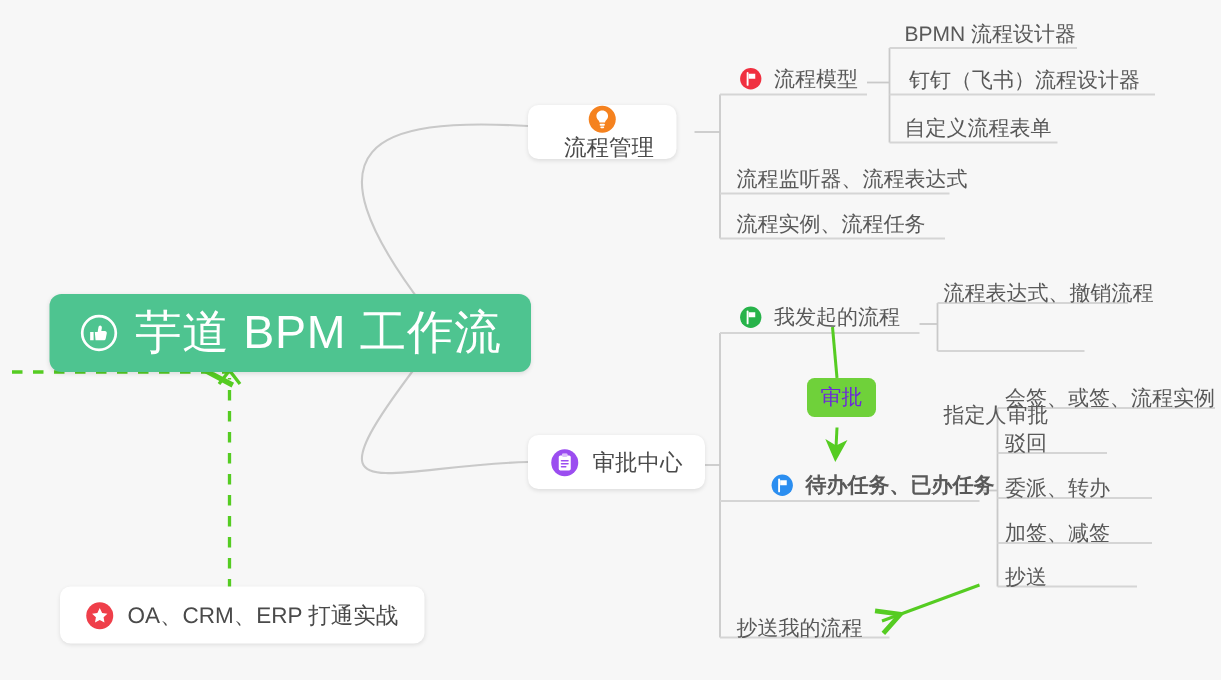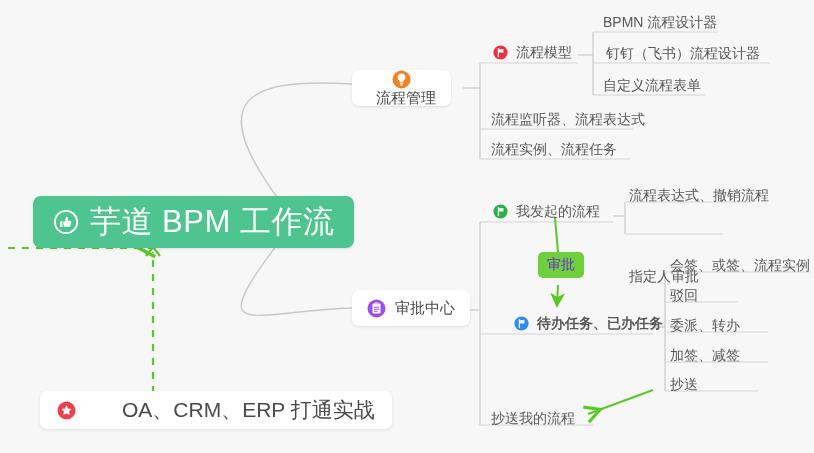--- a/index.html
+++ b/index.html
@@ -47,21 +47,21 @@
     border-radius: 7px;
     padding: 0 15px;
     height: 36px;
     font-size: 15px;
     color: #4a4a4a;
     box-shadow: 0 1px 3px rgba(0,0,0,.10);
   }
   .card .label { margin-left: 9px; }
 
   
-  .card.wide { height: 38px; font-size: 21px; padding: 0 17px; gap: 37px; }
+  .card.wide { height: 38px; font-size: 15px; padding: 0 17px; }
 
   
   .leaf {
     font-size: 14px;
     color: #595959;
     height: 22px;
     line-height: 22px;
   }
   .leaf.icon-leaf .label { margin-left: 8px; }
 

